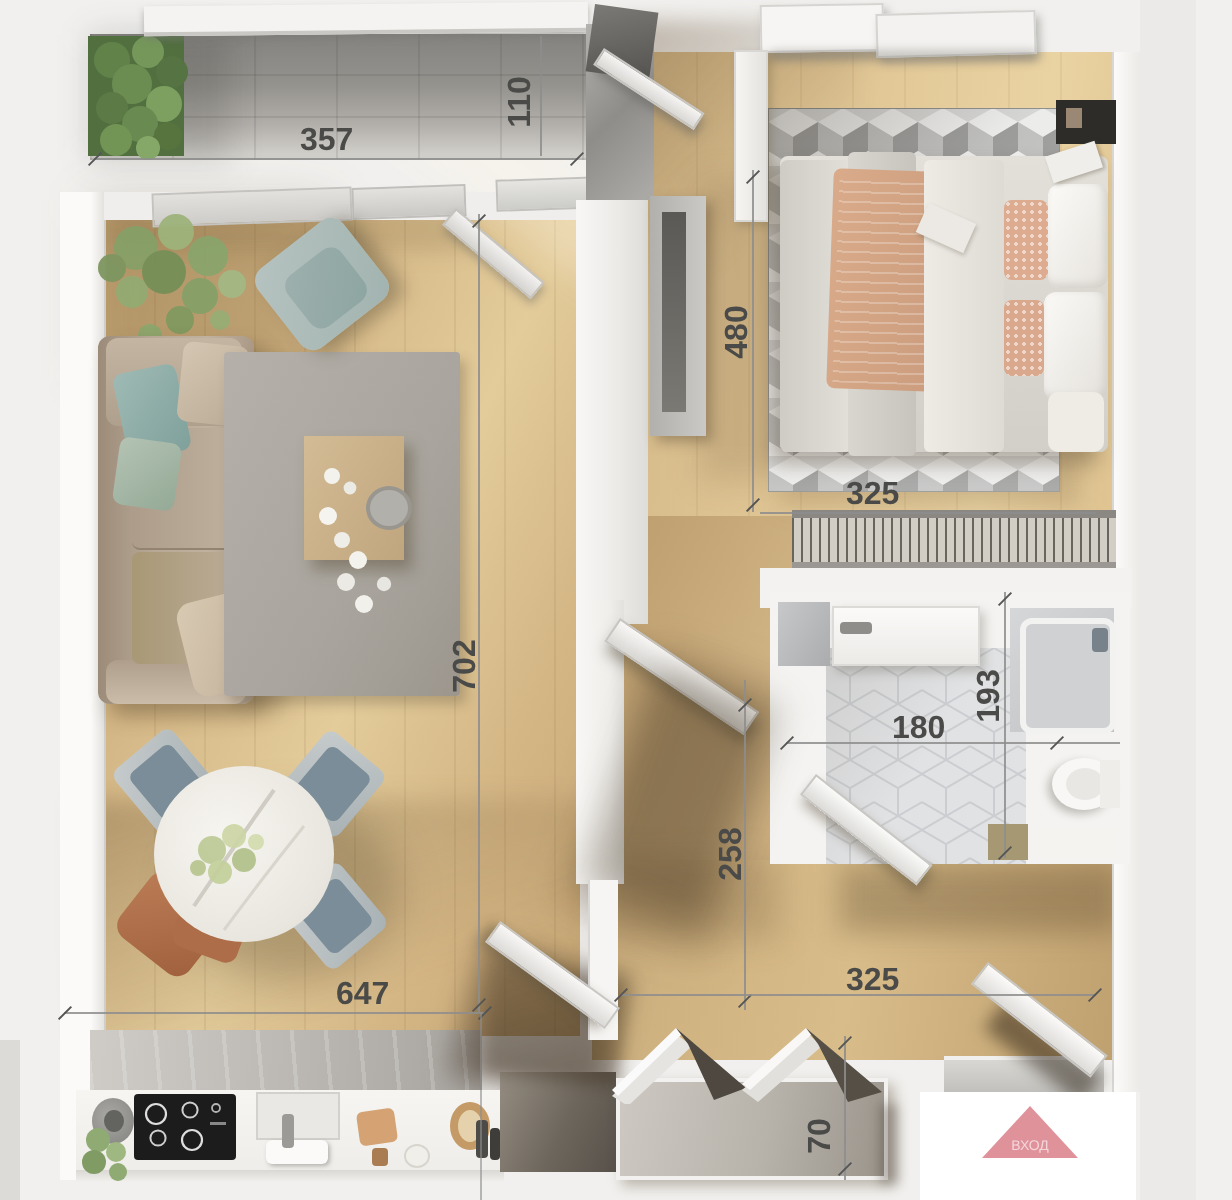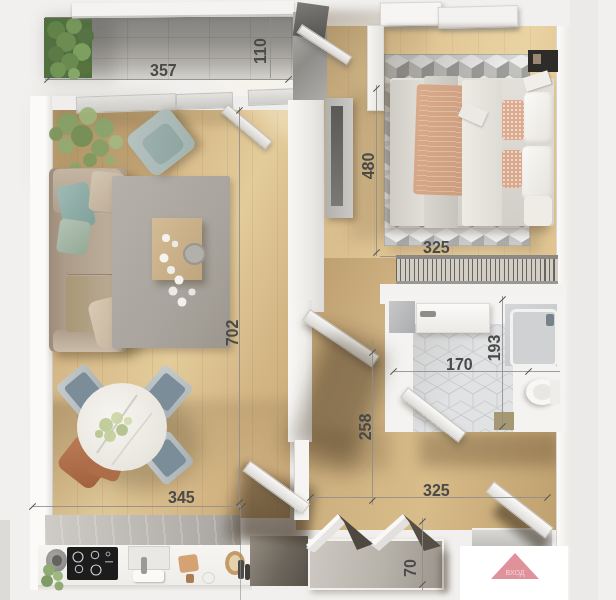--- a/index.html
+++ b/index.html
@@ -378,36 +378,36 @@
 <div class="dimtxt vtxt" style="left:248px;top:43px">110</div>
 
 <div class="dline" style="left:239px;top:107px;width:1px;height:399px"></div>
 <div class="tick" style="left:235px;top:110px"></div>
     <div class="tick" style="left:235px;top:502px"></div>
 <div class="dimtxt vtxt" style="left:220px;top:325px">702</div>
 
 <div class="dline" style="left:32px;top:506px;width:211px;height:1px"></div>
 <div class="tick" style="left:28px;top:506px"></div>
     <div class="tick" style="left:238px;top:506px"></div>
-<div class="dimtxt" style="left:168px;top:490px">345</div>
+<div class="dimtxt" style="left:168px;top:490px">647</div>
 
 <div class="dline" style="left:240px;top:506px;width:1px;height:94px;opacity:0.6"></div>
 
 <div class="dline" style="left:376px;top:85px;width:1px;height:171px"></div>
 <div class="tick" style="left:372px;top:88px"></div>
     <div class="tick" style="left:372px;top:252px"></div>
 <div class="dimtxt vtxt" style="left:356px;top:158px">480</div>
 
 <div class="dline" style="left:380px;top:256px;width:168px;height:1px"></div>
 <div class="dimtxt" style="left:423px;top:240px">325</div>
 
 <div class="dline" style="left:393px;top:371px;width:167px;height:1px"></div>
 <div class="tick" style="left:389px;top:371px"></div>
     <div class="tick" style="left:524px;top:371px"></div>
-<div class="dimtxt" style="left:446px;top:357px">170</div>
+<div class="dimtxt" style="left:446px;top:357px">180</div>
 
 <div class="dline" style="left:502px;top:296px;width:1px;height:133px"></div>
 <div class="tick" style="left:498px;top:299px"></div>
     <div class="tick" style="left:498px;top:426px"></div>
 <div class="dimtxt vtxt" style="left:482px;top:340px">193</div>
 
 <div class="dline" style="left:372px;top:340px;width:1px;height:165px"></div>
 <div class="tick" style="left:368px;top:352px"></div>
     <div class="tick" style="left:368px;top:500px"></div>
 <div class="dimtxt vtxt" style="left:353px;top:419px">258</div>

